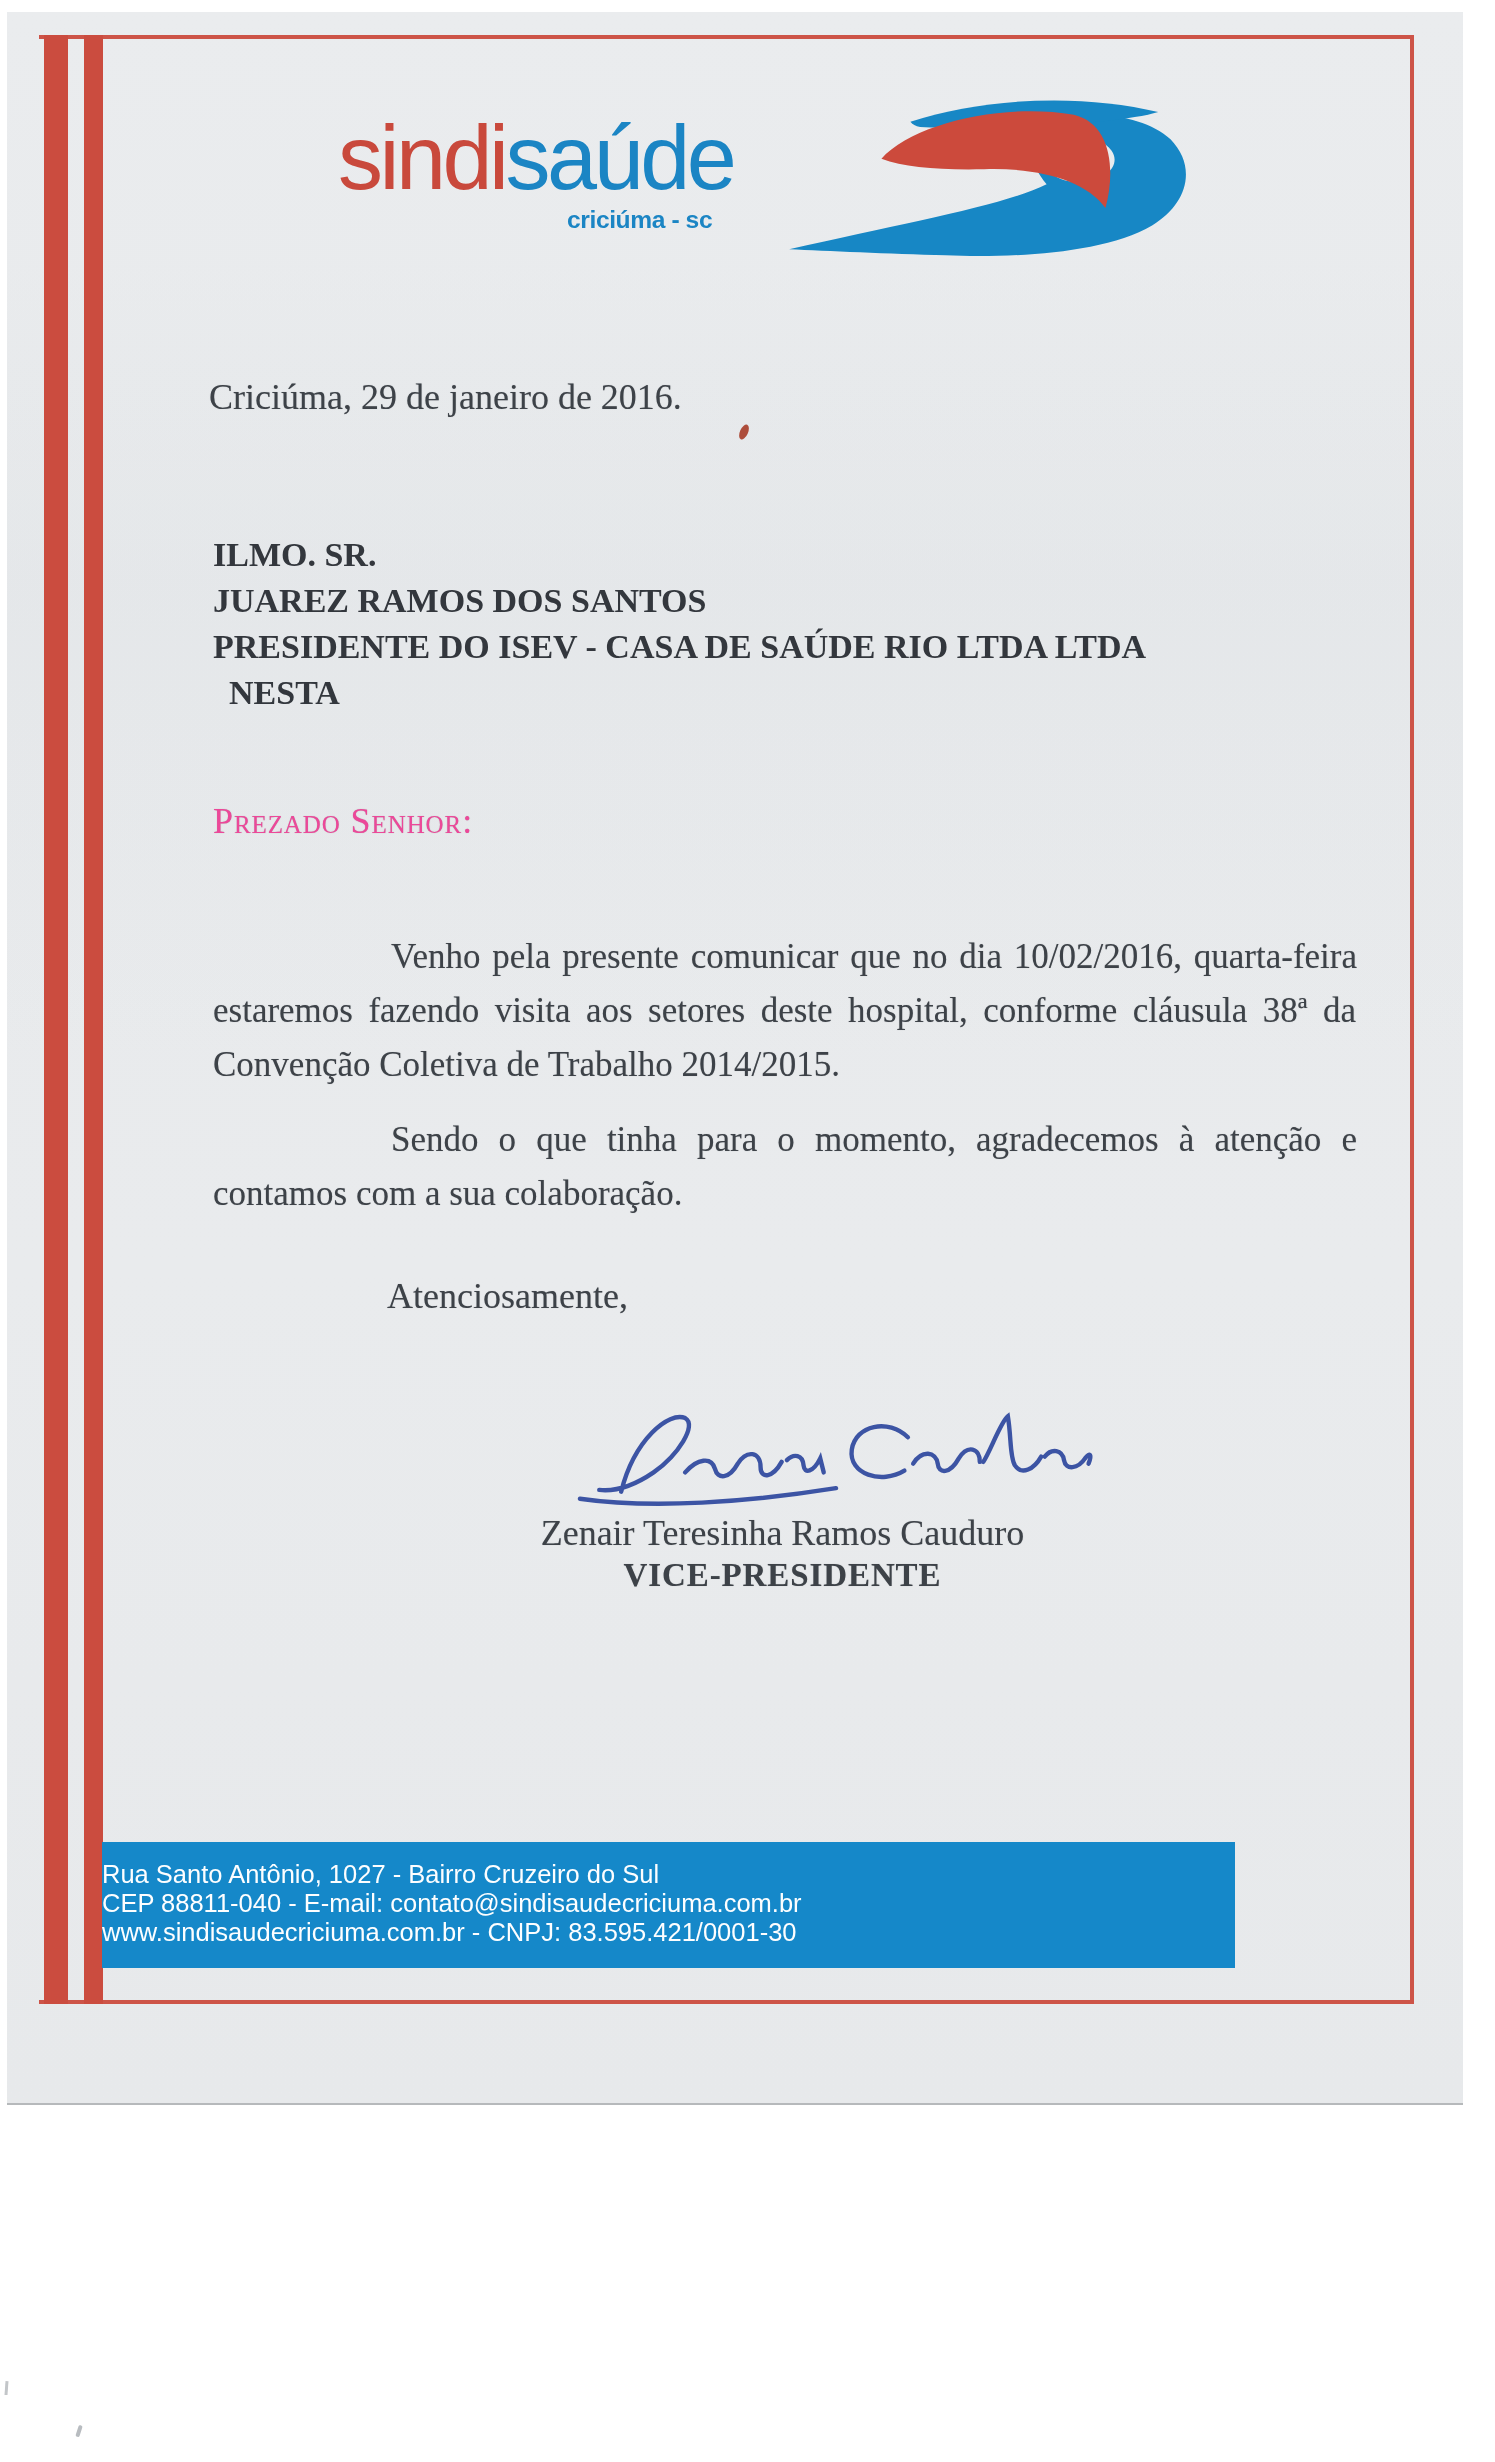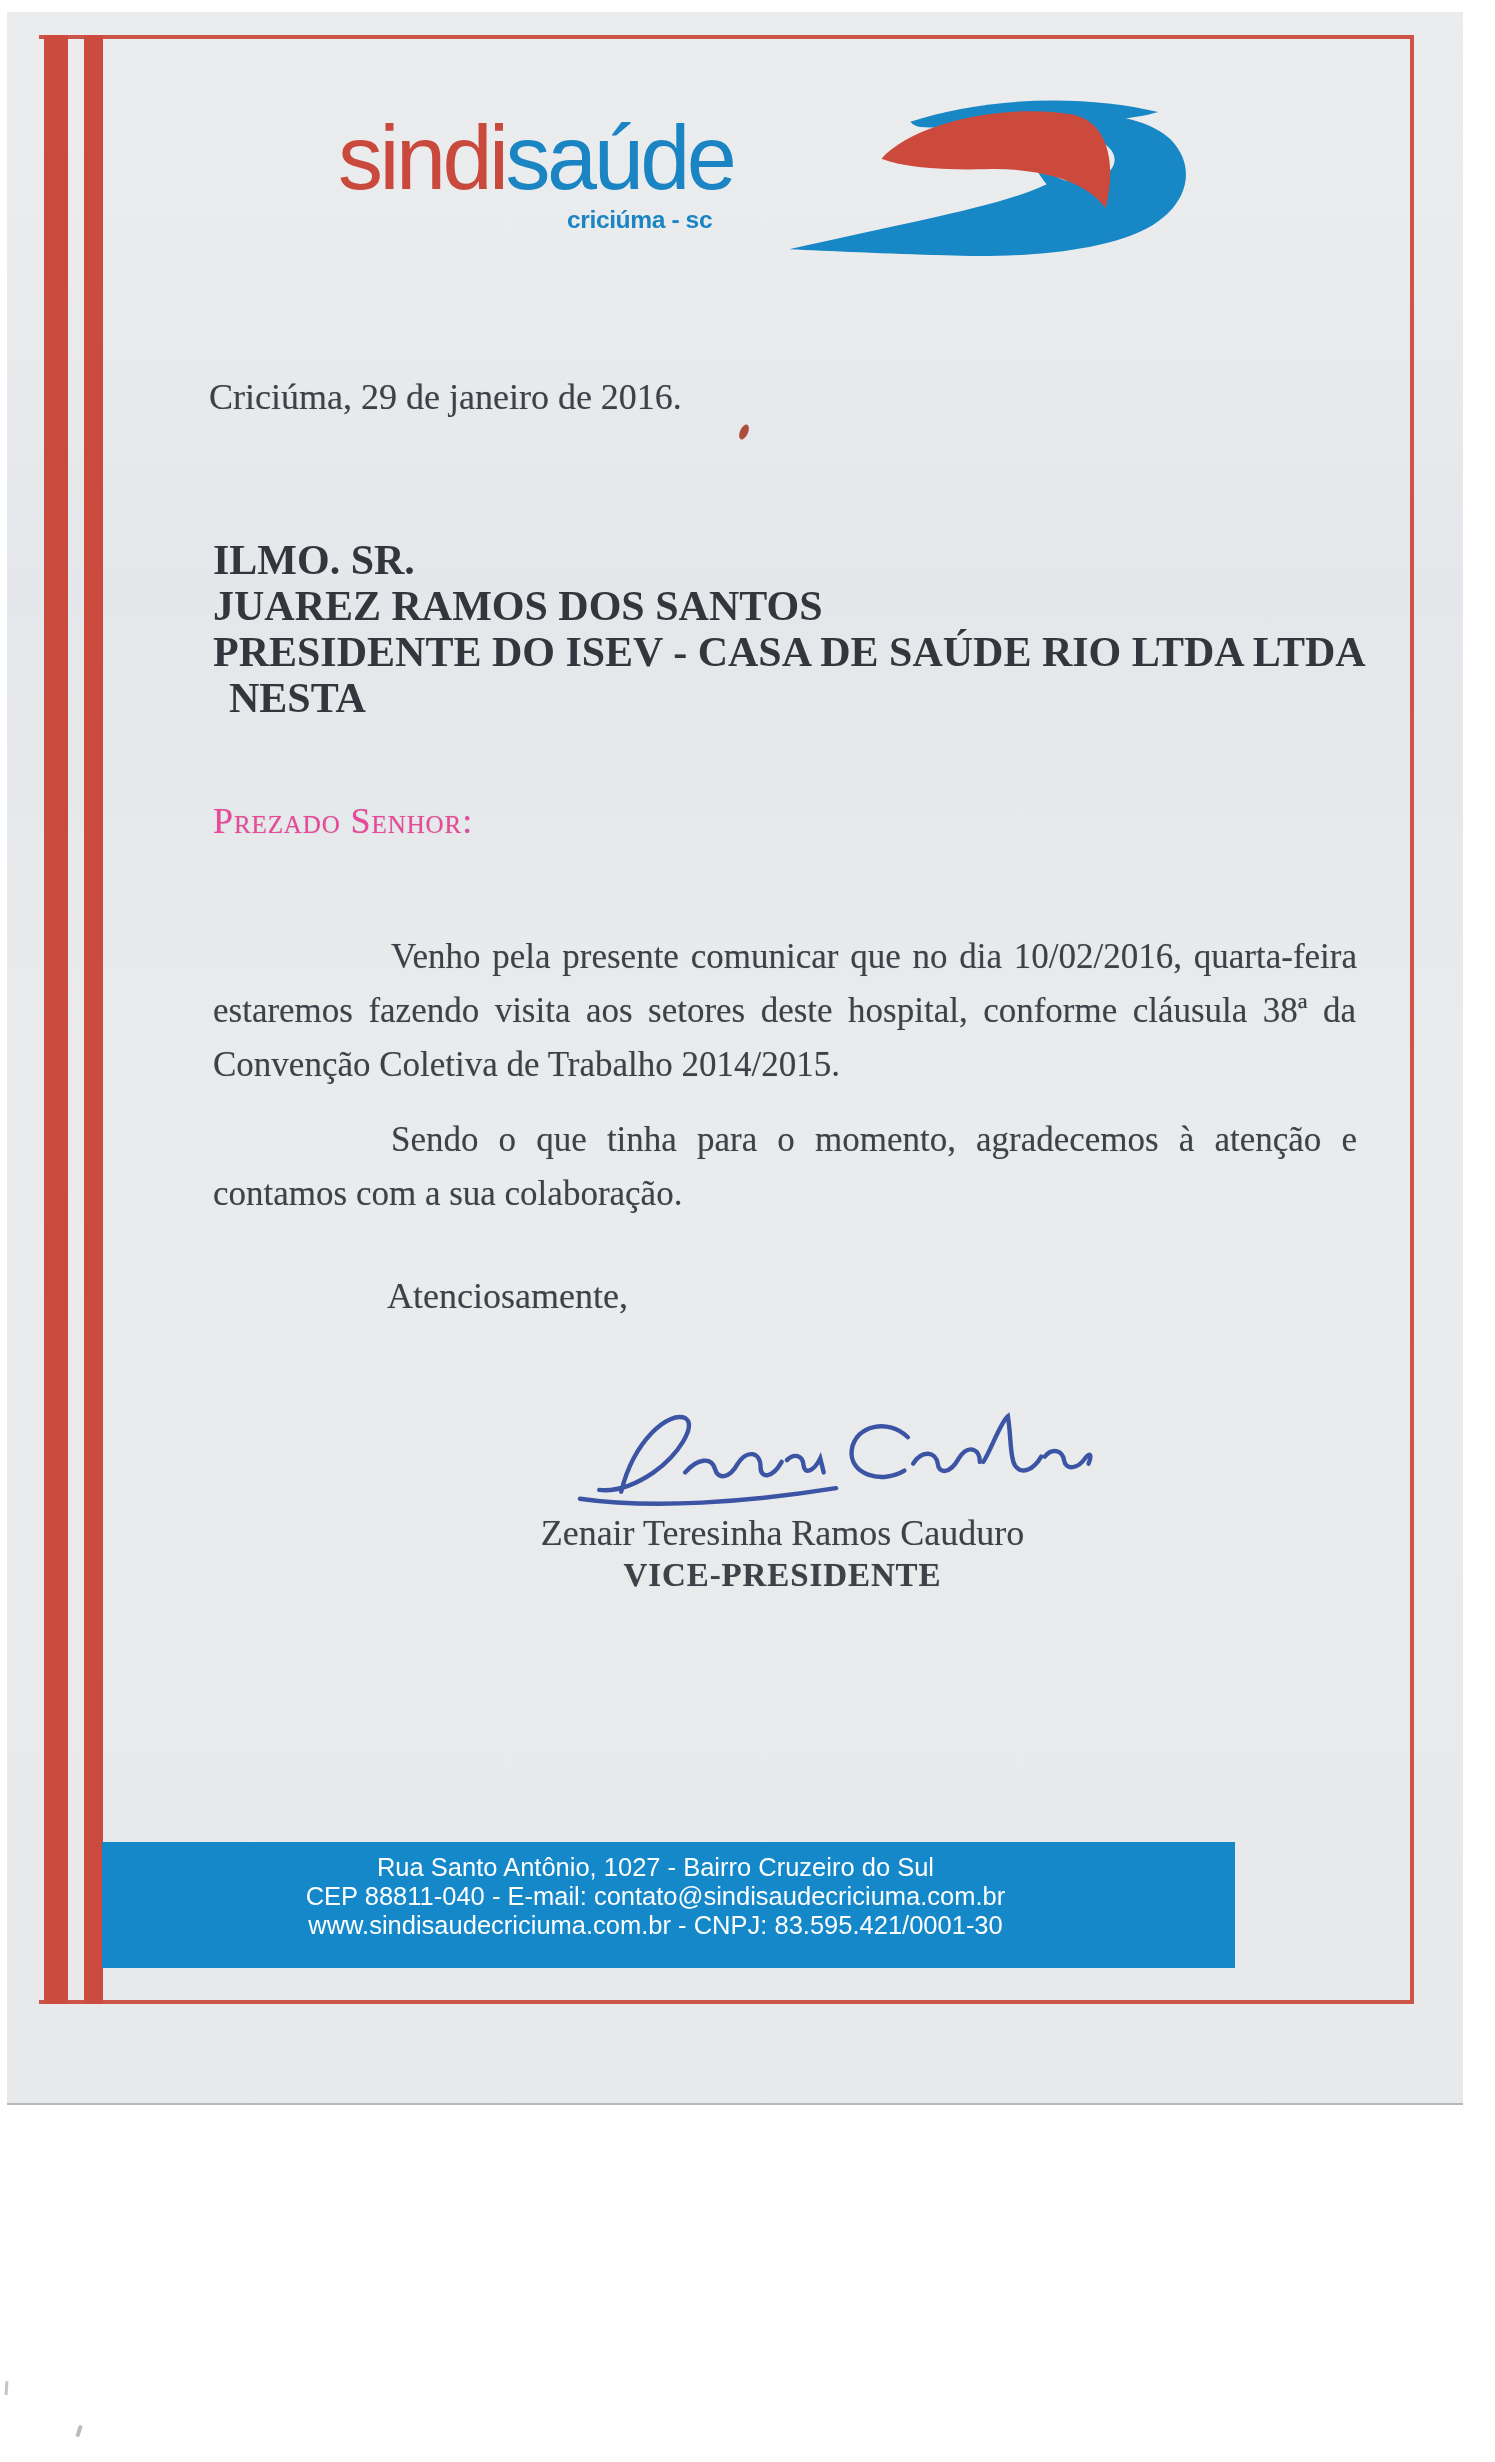--- a/index.html
+++ b/index.html
@@ -30,36 +30,36 @@
   .wordmark{left:338px;top:113px;font-family:"Liberation Sans",sans-serif;
     font-weight:normal;font-size:90px;letter-spacing:-3.5px;line-height:1;white-space:nowrap;}
   .wm-red{color:#c9493c;}
   .wm-blue{color:#1b85c4;}
   .logo-sub{left:567px;top:206px;font-family:"Liberation Sans",sans-serif;
     font-weight:bold;font-size:24.6px;letter-spacing:-0.4px;color:#1b85c4;white-space:nowrap;}
 
   
   .serif{color:#3d4248;text-shadow:0 0 0.9px rgba(70,75,80,.35);}
   .date-line{left:209px;top:376px;font-size:36px;}
-  .addr{left:213px;width:967px;font-weight:bold;font-size:42px;color:#33373d;white-space:nowrap;}
+  .addr{left:213px;width:967px;font-weight:bold;font-size:34px;color:#33373d;white-space:nowrap;}
   .salutation{left:213px;top:800px;font-weight:normal;font-size:36px;color:#ec4899;
     font-variant:small-caps;letter-spacing:0.9px;}
   .bodyline{left:213px;width:1143px;font-size:35px;line-height:54px;height:54px;overflow:hidden;}
   .just{text-align:justify;text-align-last:justify;}
   .indent{padding-left:178px;width:966px;}
   .closing{left:387px;top:1275px;font-size:36px;}
 
   .sig-script{left:572px;top:1404px;width:528px;height:114px;}
   .sig-block{left:369px;top:1511px;width:827px;text-align:center;color:#303439;}
   .sig-name{font-weight:normal;font-size:36px;line-height:44px;}
   .sig-title{font-weight:bold;font-size:33px;line-height:40px;letter-spacing:0.9px;}
 
   
   .footer-bar{left:102px;top:1842px;width:1133px;height:126px;background:#1588c9;
-    box-sizing:border-box;padding:11px 26px 0 0;text-align:center;}
+    box-sizing:border-box;padding:18px 26px 0 0;text-align:left;}
   .footer-line{font-family:"Liberation Sans",sans-serif;font-size:25.5px;line-height:29px;
     color:#fdfeff;white-space:nowrap;}
 
   .ink-dot{left:740px;top:424px;width:8px;height:16px;background:#a63c28;
     border-radius:50% 50% 50% 50%;transform:rotate(24deg);opacity:.9;}
   .speck{left:77px;top:2425px;width:3.5px;height:12.3px;background:#a6abb0;
     transform:rotate(18deg);border-radius:1.8px;opacity:.8;}
   .speck2{left:5.3px;top:2381px;width:2.6px;height:14px;background:#b4b8bc;
     transform:rotate(4deg);opacity:.8;}
 </style>

